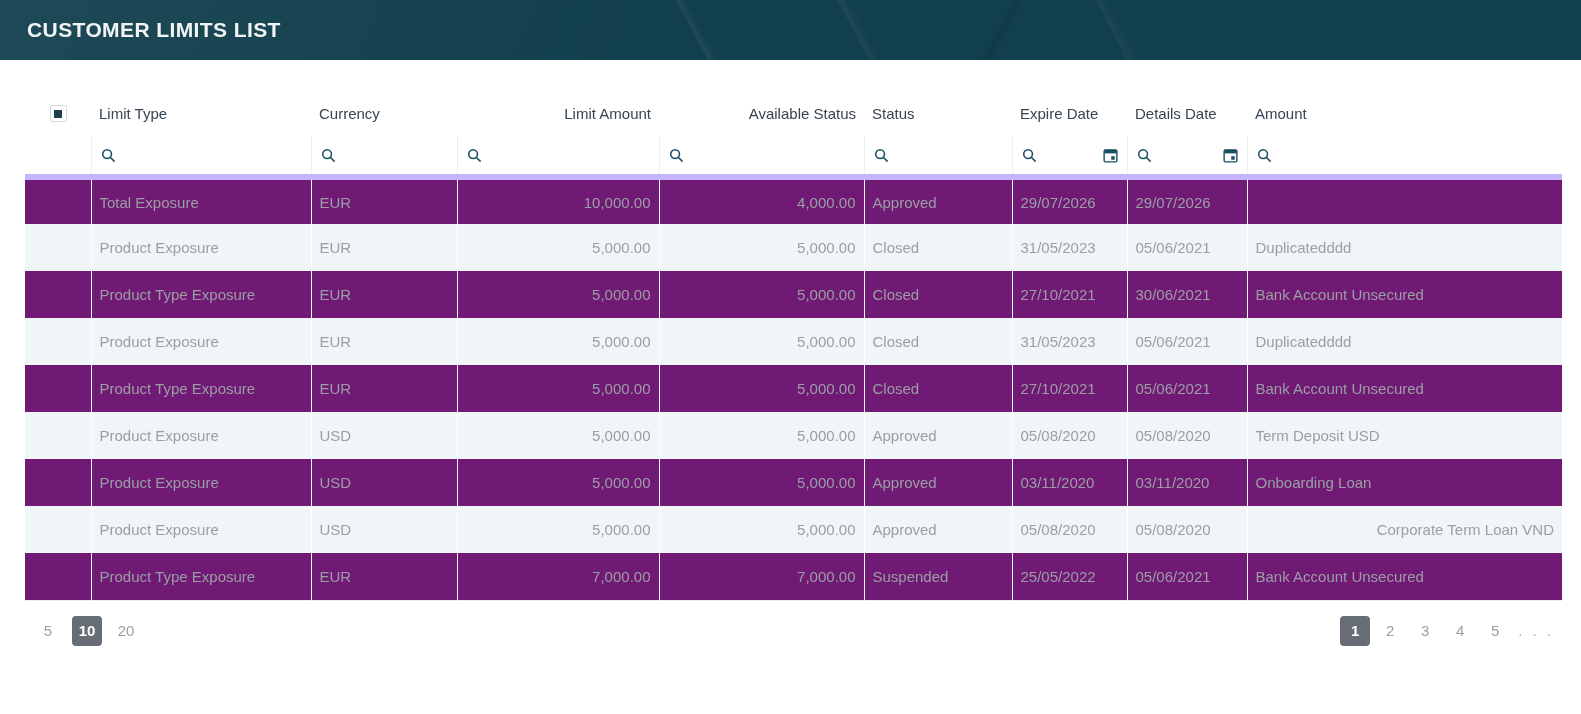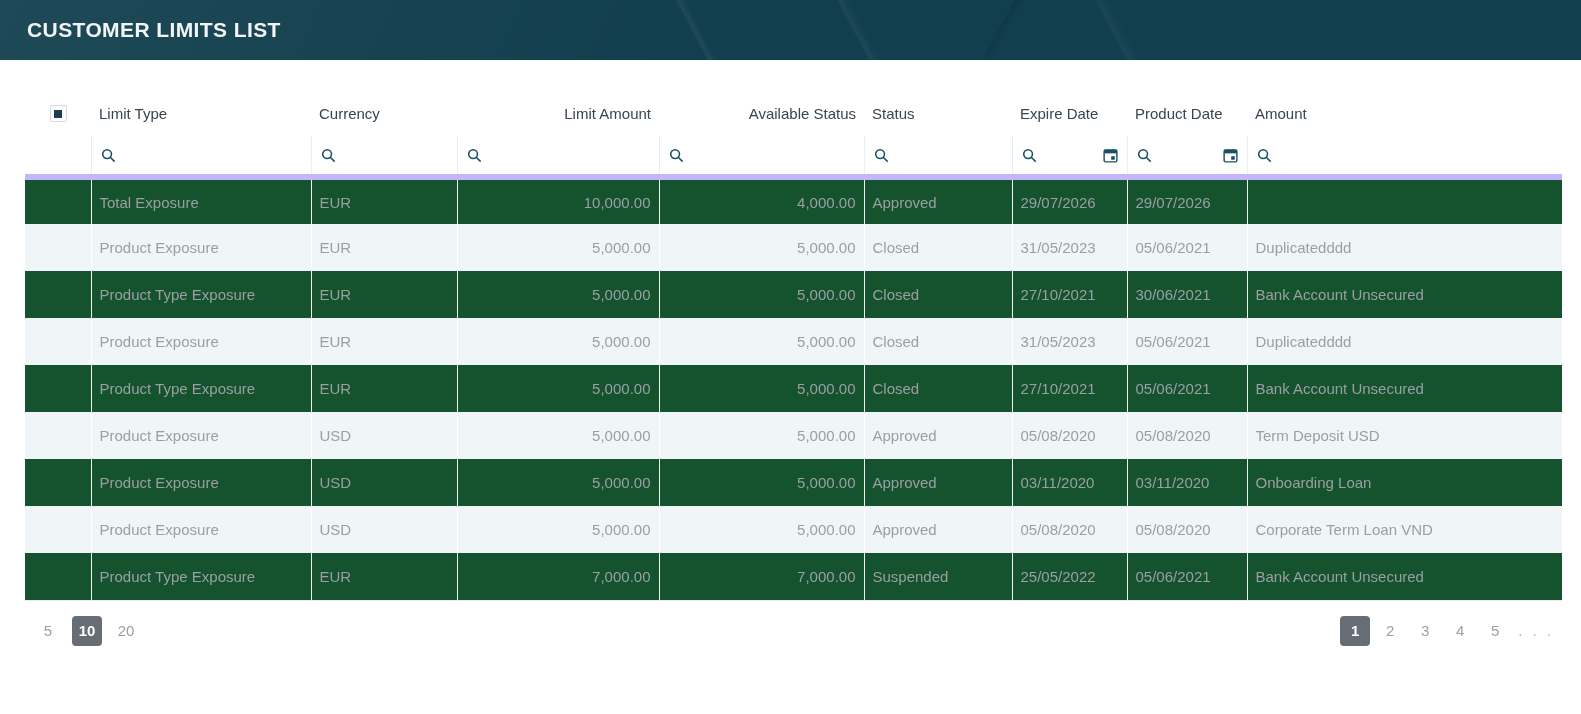--- a/index.html
+++ b/index.html
@@ -86,21 +86,21 @@
   
   tbody td {
     height: 47px;
     font-size: 15px;
     color: #9b9fa4;
     padding: 0 8px;
     vertical-align: middle;
     white-space: nowrap;
     overflow: hidden;
   }
-  tbody tr { background: #14532d; }
+  tbody tr { background: #701a75; }
   tbody tr.alt { background: #f0f5f8; }
   tbody tr td + td { border-left: 1px solid #eef3f6; }
   tbody tr.alt td + td { border-left: 1px solid #ffffff; }
   
   .pager {
     height: 56px;
     display: flex;
     align-items: center;
     justify-content: space-between;
     padding: 4px 8px 0 8px;
@@ -154,21 +154,21 @@
       </colgroup>
     <thead>
       <tr class="head-row" id="head-row">
           <th style="text-align: center;"><span class="checkbox"><span class="checkbox-inner"></span></span></th>
           <th style="text-align: left;">Limit Type</th>
           <th style="text-align: left;">Currency</th>
           <th style="text-align: right;">Limit Amount</th>
           <th style="text-align: right;">Available Status</th>
           <th style="text-align: left;">Status</th>
           <th style="text-align: left;">Expire Date</th>
-          <th style="text-align: left;">Product Date</th>
+          <th style="text-align: left;">Details Date</th>
           <th style="text-align: left;">Amount</th>
         </tr>
       <tr class="filter-row" id="filter-row">
           <th></th>
           <th class="has-underline">
             <div class="filter-wrap">
               <span class="icon">
                 <svg viewBox="0 0 24 24" width="17" height="17">
                   <circle cx="10" cy="10" r="6.2" fill="none" stroke="#1b5064" stroke-width="2.2"></circle>
                   <line x1="14.8" y1="14.8" x2="20" y2="20" stroke="#1b5064" stroke-width="2.2" stroke-linecap="round"></line>
@@ -342,21 +342,21 @@
         </tr>
         <tr class="alt">
           <td style="text-align: left;"></td>
           <td style="text-align: left;">Product Exposure</td>
           <td style="text-align: left;">USD</td>
           <td style="text-align: right;">5,000.00</td>
           <td style="text-align: right;">5,000.00</td>
           <td style="text-align: left;">Approved</td>
           <td style="text-align: left;">05/08/2020</td>
           <td style="text-align: left;">05/08/2020</td>
-          <td style="text-align: left;">Corporate Term Loan VND</td>
+          <td style="text-align: right;">Corporate Term Loan VND</td>
         </tr>
         <tr>
           <td style="text-align: left;"></td>
           <td style="text-align: left;">Product Type Exposure</td>
           <td style="text-align: left;">EUR</td>
           <td style="text-align: right;">7,000.00</td>
           <td style="text-align: right;">7,000.00</td>
           <td style="text-align: left;">Suspended</td>
           <td style="text-align: left;">25/05/2022</td>
           <td style="text-align: left;">05/06/2021</td>

